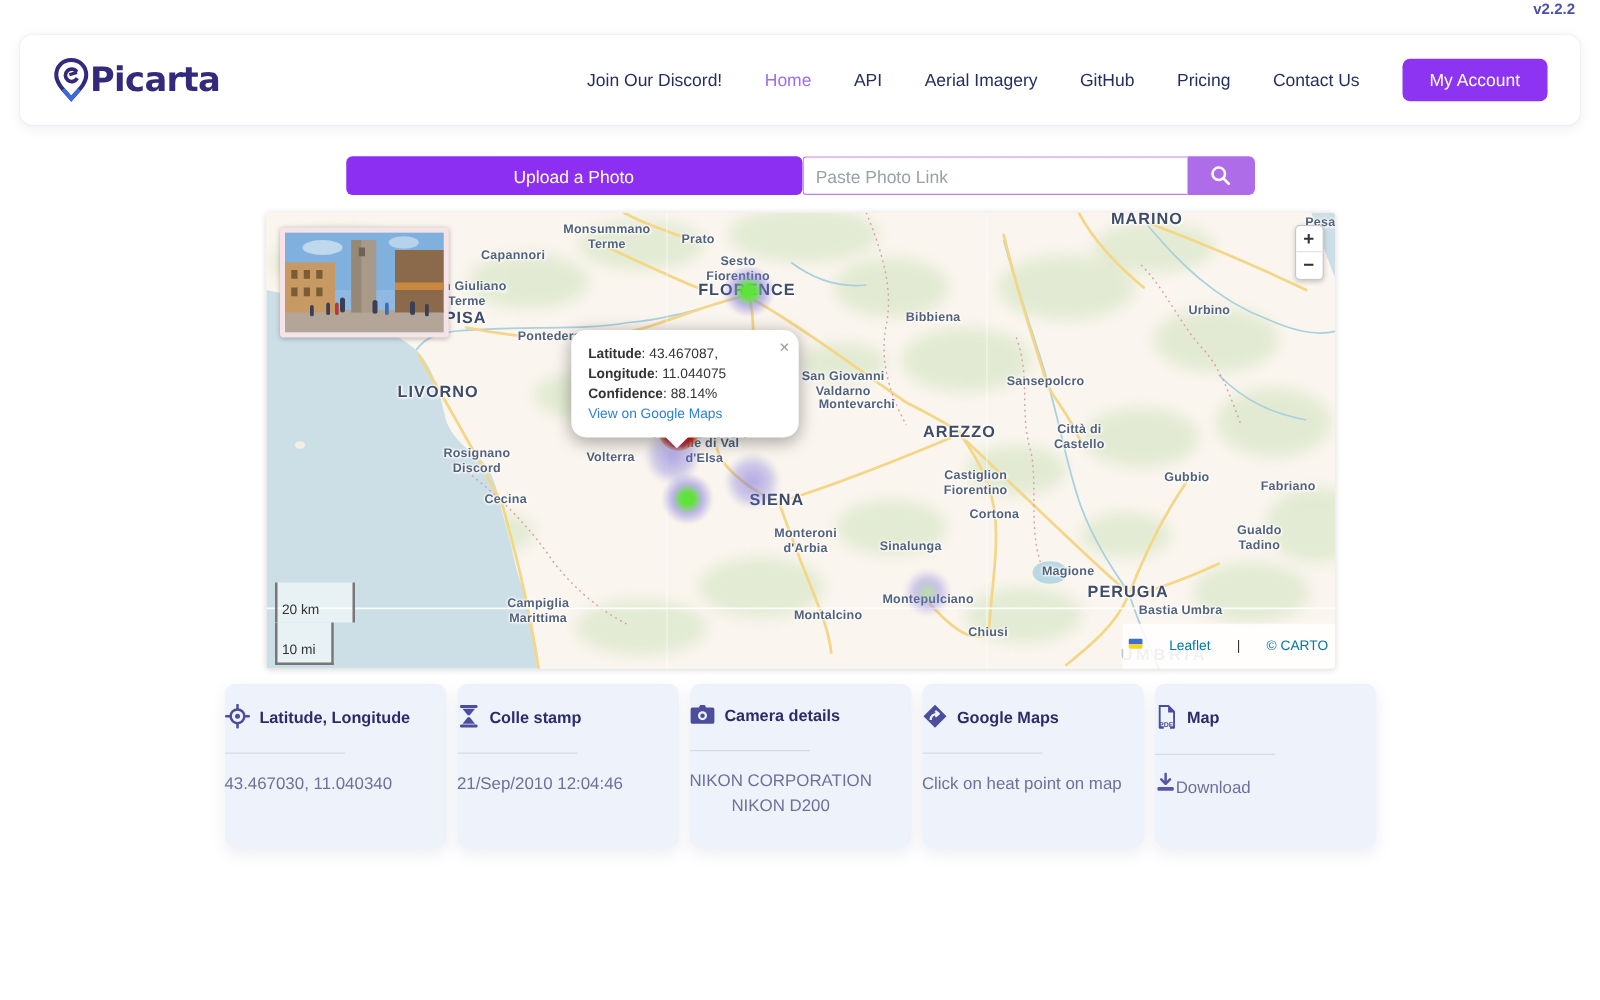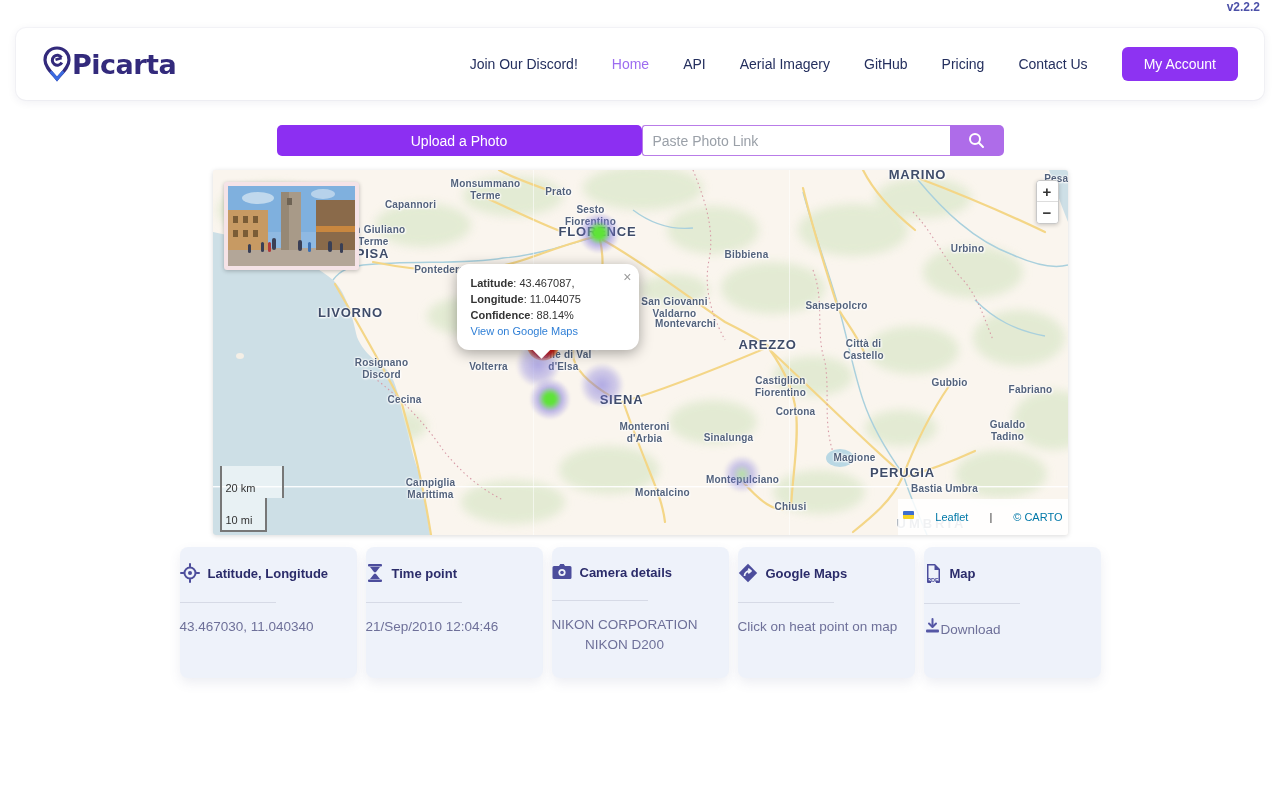--- a/index.html
+++ b/index.html
@@ -352,21 +352,21 @@
         <span class="icon">
           <svg width="18" height="20" viewBox="0 0 18 20">
             <g fill="#4c4d9c">
               <rect x="2" y="1" width="14" height="2.4" rx="1"></rect>
               <rect x="2" y="16.6" width="14" height="2.4" rx="1"></rect>
               <path d="M4 4 h10 L9.8 9.2 h-1.6 Z"></path>
               <path d="M4 16 h10 L9.8 10.8 h-1.6 Z"></path>
             </g>
           </svg>
         </span>
-        <span>Time point</span>
+        <span>Colle stamp</span>
       </div>
       <div class="card-div"></div>
       <div class="card-val">21/Sep/2010 12:04:46</div>
     </div>
     <div class="card">
       <div class="card-head">
         <span class="icon">
           <svg width="20" height="18" viewBox="0 0 20 18">
             <path d="M2 3 h5 l1.2-2 h3.6 L13 3 h5 a1.5 1.5 0 0 1 1.5 1.5 v10 A1.5 1.5 0 0 1 18 16 H2 A1.5 1.5 0 0 1 .5 14.5 v-10 A1.5 1.5 0 0 1 2 3 Z" fill="#4c4d9c"></path>
             <circle cx="10" cy="9.5" r="3.6" fill="#eef2fa"></circle>

